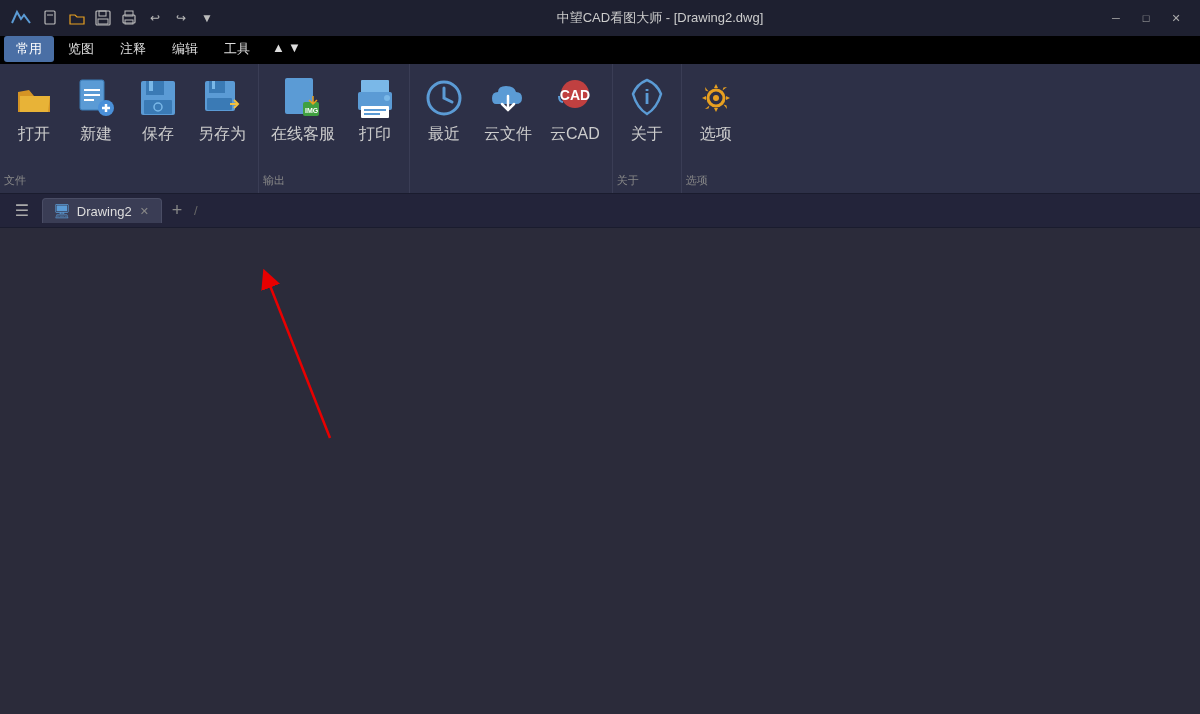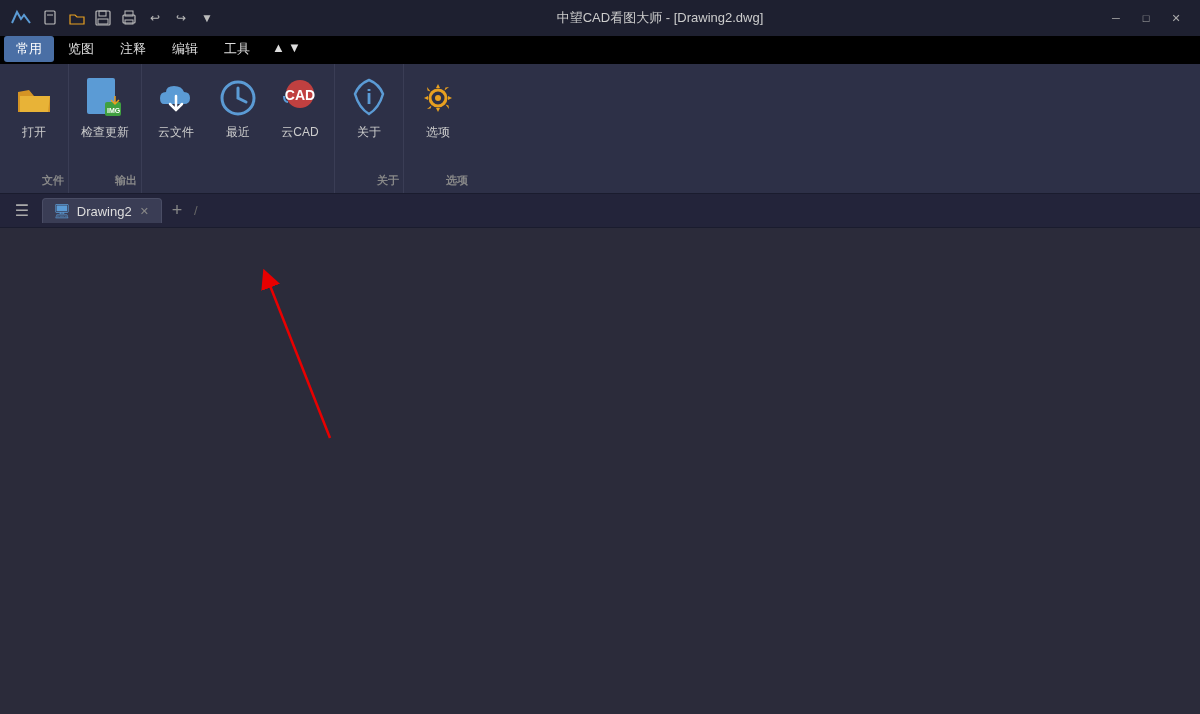--- a/index.html
+++ b/index.html
@@ -113,26 +113,25 @@
       border-right: 1px solid #3a3d55;
       padding: 6px 4px 0 4px;
     }
     .ribbon-group-btns {
       display: flex;
       align-items: flex-start;
       flex: 1;
       gap: 2px;
     }
     .ribbon-group-label {
-      text-align: right;
+      text-align: left;
       font-size: 11px;
       color: #888;
       padding: 4px 0 5px 0;
       margin-top: auto;
-      font-weight: bold;
     }
     .r-btn {
       display: flex;
       flex-direction: column;
       align-items: center;
       justify-content: flex-start;
       padding: 6px 8px 4px 8px;
       cursor: pointer;
       border-radius: 4px;
       min-width: 52px;
@@ -141,21 +140,21 @@
     .r-btn .r-icon {
       width: 44px;
       height: 44px;
       display: flex;
       align-items: center;
       justify-content: center;
       font-size: 36px;
       text-decoration: underline;
     }
     .r-btn .r-label {
-      font-size: 12px;
+      font-size: 16px;
       color: #ccc;
       text-align: left;
       white-space: nowrap;
     }
 
     
     #tab-bar {
       height: 34px;
       background: #23243a;
       display: flex;
@@ -293,68 +292,121 @@
       <div class="r-btn">
         <div class="r-icon">
           <svg width="44" height="44" viewBox="0 0 44 44">
             <path d="M6,16 L6,36 L38,36 L38,20 L22,20 L17,14 Z" fill="#e8a020" opacity="0.9"></path>
             <path d="M8,20 L8,36 L36,36 L38,20 Z" fill="#f0c040" opacity="0.7"></path>
           </svg>
         </div>
         <div class="r-label">打开</div>
       </div>
 
-
-
+      <div class="r-btn">
+        <div class="r-icon">
+          <svg width="44" height="44" viewBox="0 0 44 44">
+            <rect x="6" y="4" width="24" height="30" rx="2" fill="#5b9bd5"></rect>
+            <rect x="6" y="4" width="24" height="30" rx="2" fill="none" stroke="#3a7ab5" stroke-width="1"></rect>
+            <line x1="10" y1="14" x2="26" y2="14" stroke="white" stroke-width="2"></line>
+            <line x1="10" y1="19" x2="26" y2="19" stroke="white" stroke-width="2"></line>
+            <line x1="10" y1="24" x2="20" y2="24" stroke="white" stroke-width="2"></line>
+            <circle cx="32" cy="32" r="8" fill="#4a90d9"></circle>
+            <line x1="28" y1="32" x2="36" y2="32" stroke="white" stroke-width="2.5"></line>
+            <line x1="32" y1="28" x2="32" y2="36" stroke="white" stroke-width="2.5"></line>
+          </svg>
+        </div>
+        <div class="r-label">新建</div>
+      </div>
+
+      <div class="r-btn">
+        <div class="r-icon">
+          <svg width="44" height="44" viewBox="0 0 44 44">
+            <rect x="5" y="5" width="34" height="34" rx="2" fill="#5b9bd5"></rect>
+            <rect x="10" y="5" width="18" height="14" fill="#3a7ab5"></rect>
+            <rect x="13" y="5" width="4" height="10" fill="#7ab8e8"></rect>
+            <rect x="8" y="24" width="28" height="14" rx="1" fill="#3a7ab5"></rect>
+            <ellipse cx="22" cy="31" rx="4" ry="4" fill="none" stroke="#7ab8e8" stroke-width="1.5"></ellipse>
+          </svg>
+        </div>
+        <div class="r-label">保存</div>
+      </div>
+
+      <div class="r-btn">
+        <div class="r-icon">
+          <svg width="44" height="44" viewBox="0 0 44 44">
+            <rect x="5" y="5" width="30" height="30" rx="2" fill="#5b9bd5"></rect>
+            <rect x="9" y="5" width="16" height="12" fill="#3a7ab5"></rect>
+            <rect x="12" y="5" width="3" height="8" fill="#7ab8e8"></rect>
+            <rect x="7" y="22" width="25" height="12" rx="1" fill="#3a7ab5"></rect>
+
+            <path d="M30,28 L38,28 M34,24 L38,28 L34,32" fill="none" stroke="#f0c040" stroke-width="2"></path>
+          </svg>
+        </div>
+        <div class="r-label">另存为</div>
+      </div>
     </div>
     <div class="ribbon-group-label">文件</div>
   </div>
 
   <div class="ribbon-group">
     <div class="ribbon-group-btns">
 
 
       <div class="r-btn">
         <div class="r-icon">
           <svg width="44" height="44" viewBox="0 0 44 44">
             <rect x="4" y="2" width="28" height="36" rx="2" fill="#5b9bd5"></rect>
             <rect x="22" y="26" width="16" height="14" rx="2" fill="#40a040"></rect>
             <text x="24" y="37" font-size="7" fill="white" font-family="Arial" font-weight="bold">IMG</text>
             <path d="M32,20 L32,28 M28,24 L32,28 L36,24" fill="none" stroke="#e8a020" stroke-width="1.5"></path>
           </svg>
         </div>
-        <div class="r-label">检查更新</div>
-      </div>
-
+        <div class="r-label">在线客服</div>
+      </div>
+
+      <div class="r-btn">
+        <div class="r-icon">
+          <svg width="44" height="44" viewBox="0 0 44 44">
+            <rect x="8" y="4" width="28" height="16" rx="1" fill="#7ab8e8"></rect>
+            <rect x="5" y="16" width="34" height="18" rx="2" fill="#5b9bd5"></rect>
+            <rect x="8" y="30" width="28" height="12" rx="1" fill="white"></rect>
+            <circle cx="34" cy="22" r="3" fill="#7ab8e8"></circle>
+            <rect x="11" y="33" width="22" height="2" fill="#5b9bd5"></rect>
+            <rect x="11" y="37" width="16" height="2" fill="#5b9bd5"></rect>
+          </svg>
+        </div>
+        <div class="r-label">打印</div>
+      </div>
 
     </div>
     <div class="ribbon-group-label">输出</div>
   </div>
 
   <div class="ribbon-group">
     <div class="ribbon-group-btns">
 
       <div class="r-btn">
         <div class="r-icon">
           <svg width="44" height="44" viewBox="0 0 44 44">
+            <circle cx="22" cy="22" r="16" fill="none" stroke="#5b9bd5" stroke-width="3"></circle>
+            <polyline points="22,12 22,22 30,26" stroke="#5b9bd5" stroke-width="3" fill="none" stroke-linecap="round"></polyline>
+          </svg>
+        </div>
+        <div class="r-label">最近</div>
+      </div>
+
+      <div class="r-btn">
+        <div class="r-icon">
+          <svg width="44" height="44" viewBox="0 0 44 44">
             <path d="M10,28 Q6,28 6,22 Q6,16 12,16 Q12,10 20,10 Q28,10 30,16 Q36,16 36,22 Q36,28 30,28 Z" fill="#5b9bd5"></path>
             <path d="M22,20 L22,34 M16,28 L22,34 L28,28" fill="none" stroke="white" stroke-width="2.5" stroke-linecap="round"></path>
           </svg>
         </div>
         <div class="r-label">云文件</div>
-      </div>
-
-      <div class="r-btn">
-        <div class="r-icon">
-          <svg width="44" height="44" viewBox="0 0 44 44">
-            <circle cx="22" cy="22" r="16" fill="none" stroke="#5b9bd5" stroke-width="3"></circle>
-            <polyline points="22,12 22,22 30,26" stroke="#5b9bd5" stroke-width="3" fill="none" stroke-linecap="round"></polyline>
-          </svg>
-        </div>
-        <div class="r-label">最近</div>
       </div>
 
 
       <div class="r-btn">
         <div class="r-icon">
           <svg width="44" height="44" viewBox="0 0 44 44">
             <circle cx="22" cy="18" r="14" fill="#c04040"></circle>
             <text x="22" y="24" font-size="14" fill="white" font-family="Arial" font-weight="bold" text-anchor="middle">CAD</text>
             <path d="M10,26 Q6,26 6,20" fill="none" stroke="#5b9bd5" stroke-width="2"></path>
           </svg>

